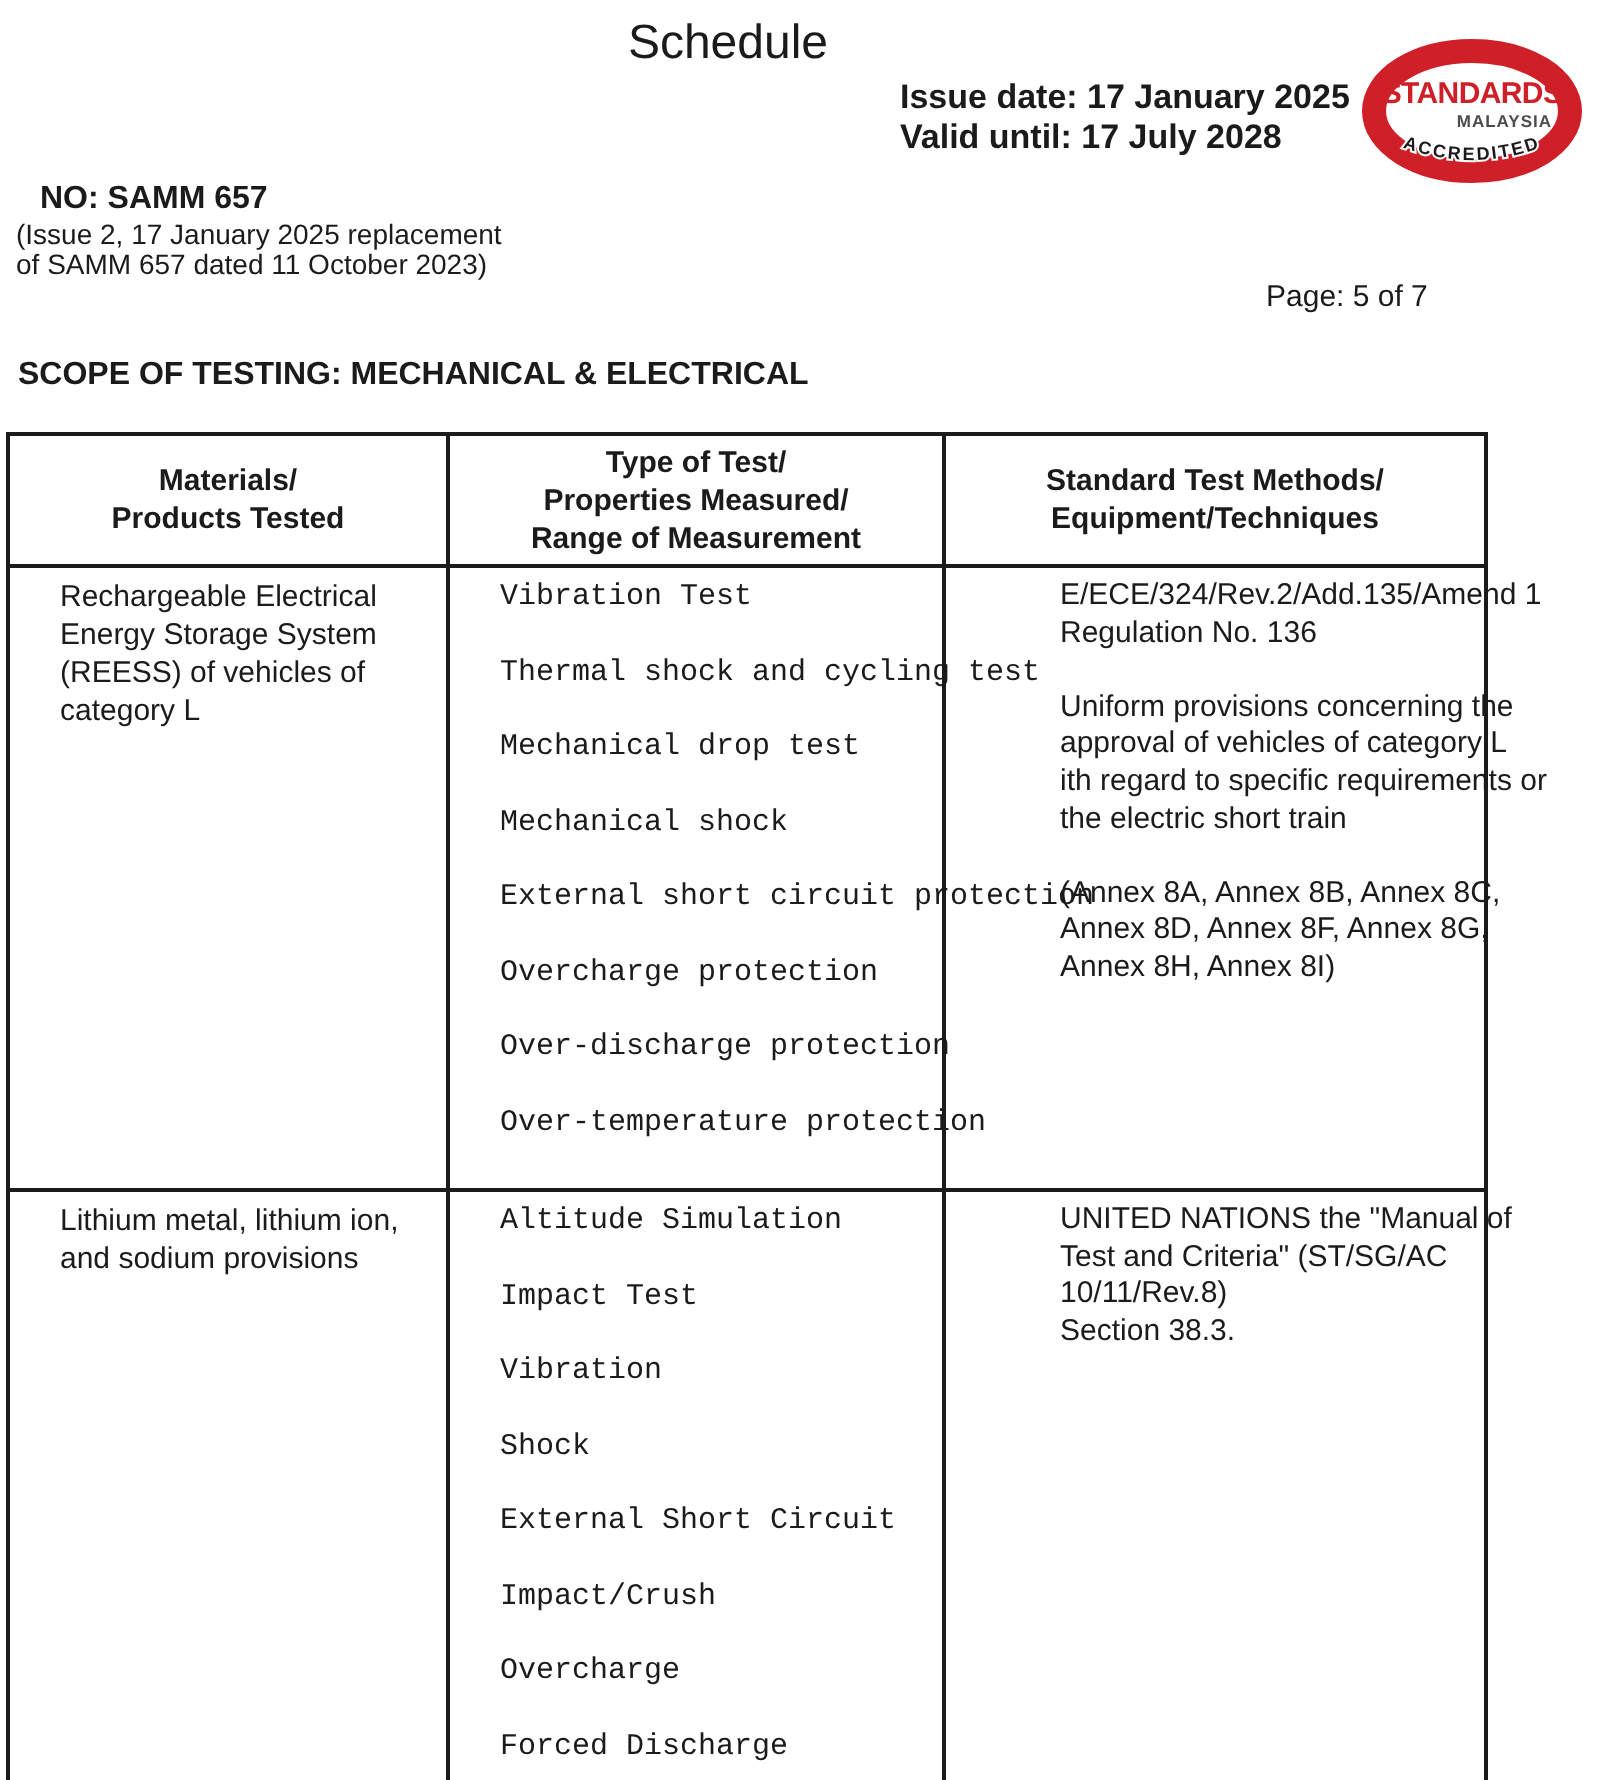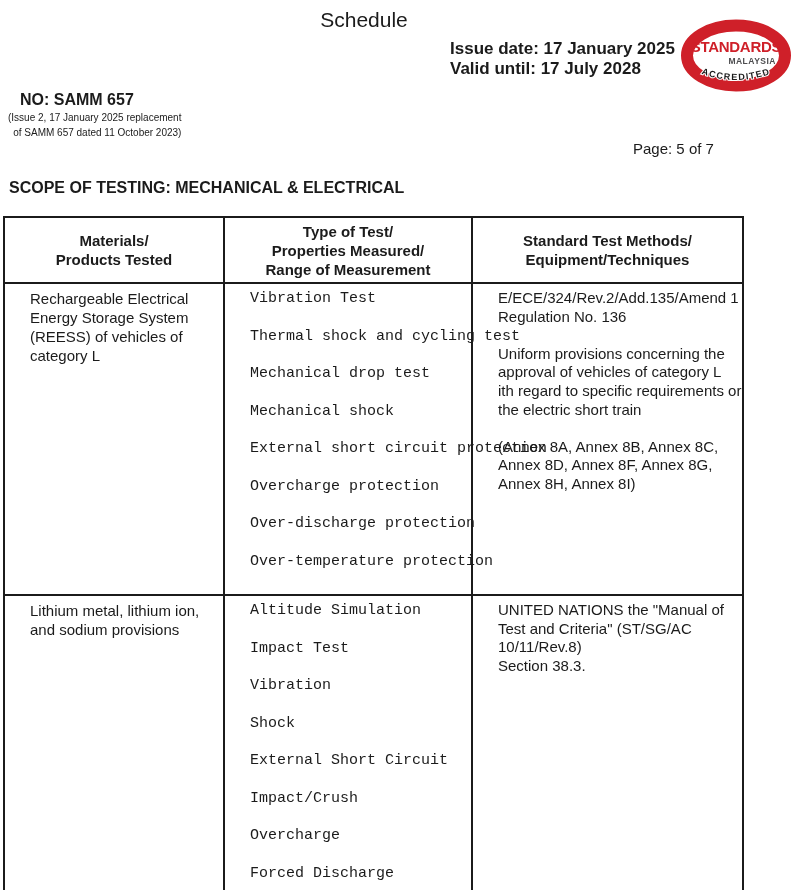--- a/index.html
+++ b/index.html
@@ -1,38 +1,38 @@
 <!DOCTYPE html>
 <html><head>
 <meta charset="utf-8">
 <style>
   * { margin:0; padding:0; box-sizing:border-box; }
   html,body { background:#ffffff; }
   body { width:804px; height:890px; font-family:"Liberation Sans", sans-serif; color:#1b1b1b; }
   .page { position:relative; width:804px; height:890px; background:#fff; overflow:hidden; }
 
-  .doc-title { position:absolute; left:0; top:8px; width:728px; text-align:center; font-size:21px; }
+  .doc-title { position:absolute; left:0; top:8px; width:728px; text-align:center; font-size:24px; }
   .issue-block { position:absolute; left:450px; top:39px; font-size:17px; font-weight:bold; line-height:20px; }
 
   .logo { position:absolute; left:679px; top:18px; width:114px; height:76px; }
 
   .doc-no { position:absolute; left:20px; top:91px; font-size:16px; font-weight:bold; }
-  .doc-note { position:absolute; left:8px; top:110px; font-size:10px; line-height:15px;text-align:right; }
+  .doc-note { position:absolute; left:8px; top:110px; font-size:14px; line-height:15px; }
   .page-indicator { position:absolute; left:633px; top:140px; font-size:15px; }
   .section-heading { position:absolute; left:9px; top:179px; font-size:16px; font-weight:bold; }
 
   table.scope { position:absolute; left:3px; top:216px; width:739px; border-collapse:collapse; table-layout:fixed; }
   table.scope th, table.scope td { border:2px solid #1b1b1b; font-size:15px; vertical-align:top; }
   table.scope th { font-weight:bold; text-align:center; vertical-align:middle; height:66px; line-height:19px; padding:2px 4px; }
   table.scope td { padding:5px 8px 5px 25px; }
   tr.row-1 td { height:300px; }
   tr.row-2 td { height:302px; }
 
   .line { line-height:19px; min-height:19px; white-space:nowrap; }
-  td.methods .line { line-height:18.6px; min-height:18.6px; }
+  td.methods .line { line-height:18.6px; min-height:18.6px;margin-left:32px; }
   .list-item { line-height:19px; margin-bottom:18.5px; white-space:nowrap;font-family:Liberation Mono, monospace; }
 </style>
 </head>
 <body>
 
 <div class="page">
 
   <div class="doc-title">Schedule</div>
 
   <div class="issue-block">

